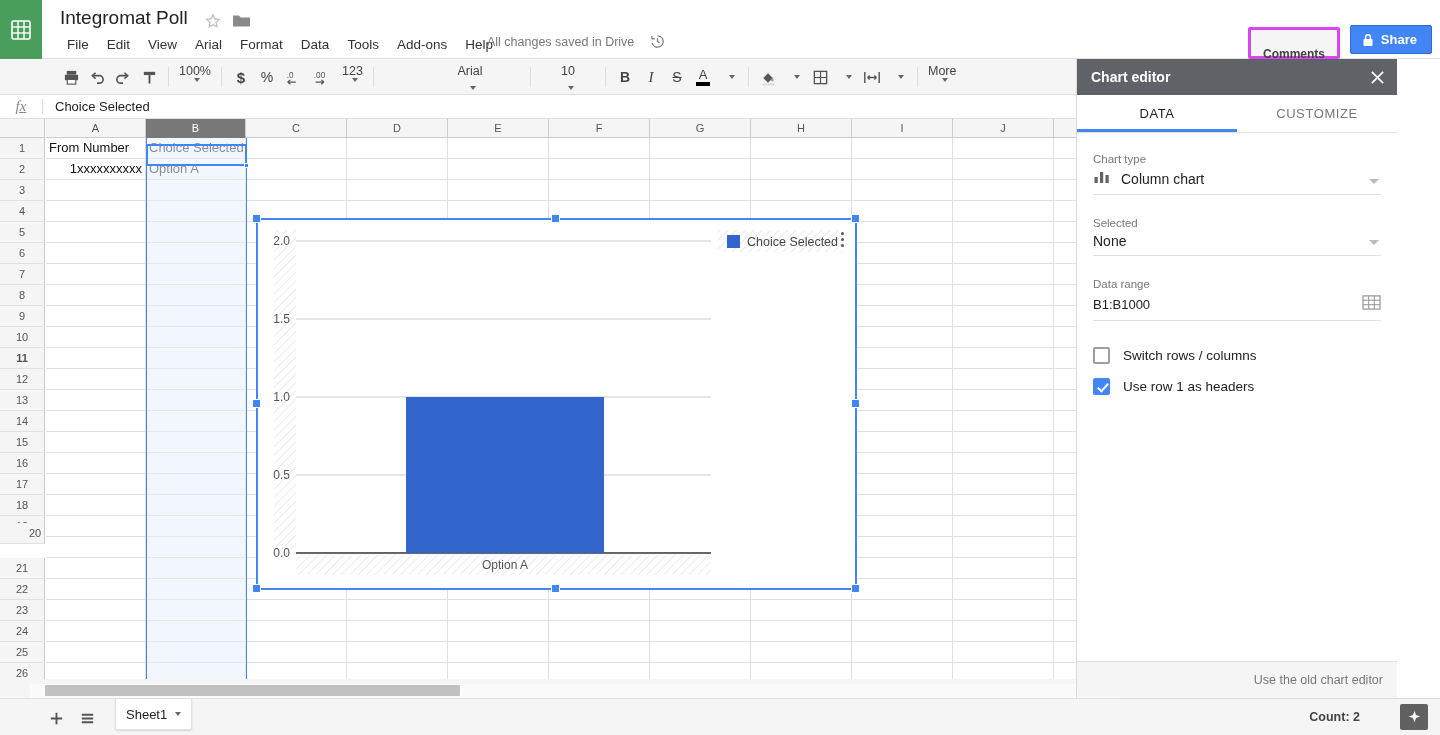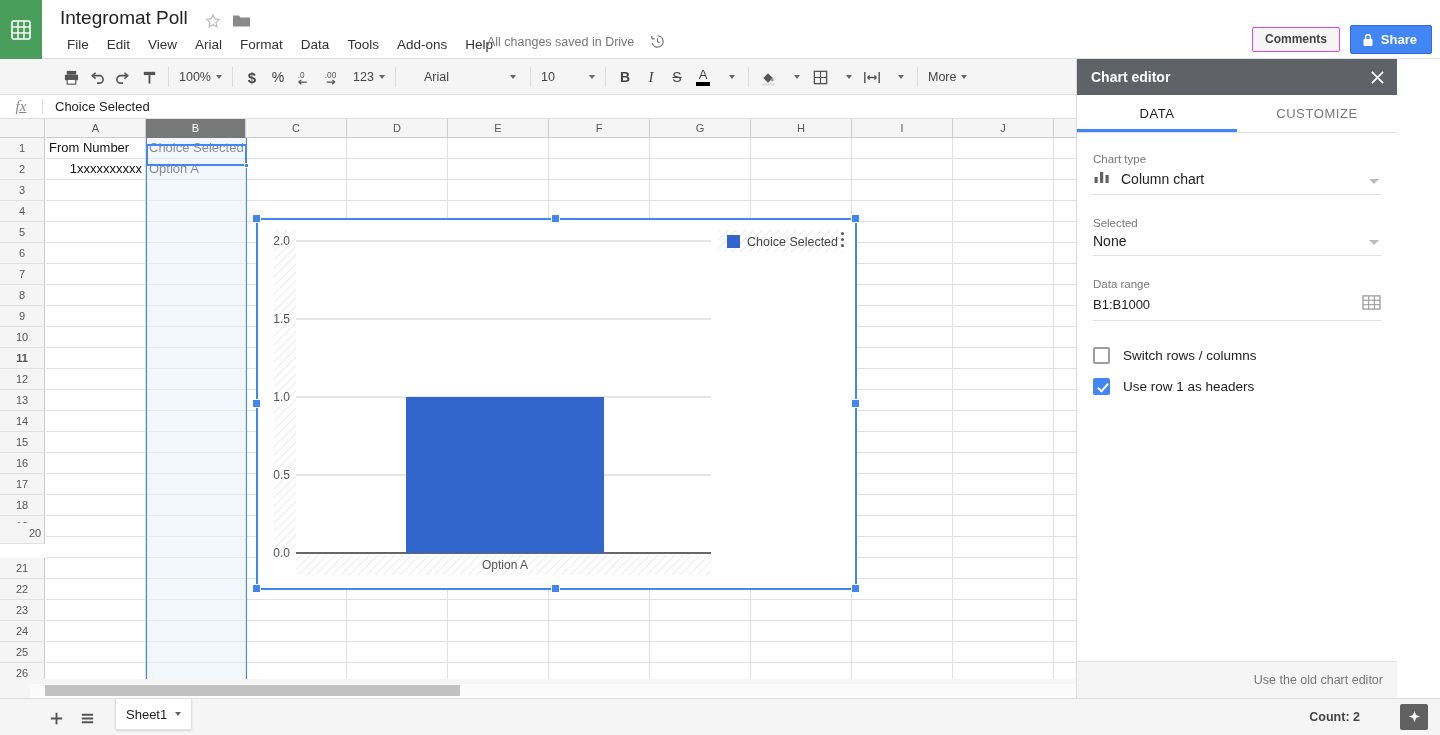--- a/index.html
+++ b/index.html
@@ -16,38 +16,38 @@
   .topbar { position:absolute; left:0; top:0; width:1440px; height:59px; background:#fff; border-bottom:1px solid #e0e0e0; }
   .logo { position:absolute; left:0; top:0; width:42px; height:59px; background:#4a9e5c; display:flex; align-items:center; justify-content:center; }
   .logo svg { display:block; }
   .doc-title { position:absolute; left:60px; top:7px; font-size:19px; color:#222; letter-spacing:0; }
   .star-icon { position:absolute; left:203px; top:11px; width:20px; height:20px; color:#bdbdbd; cursor:pointer; }
   .folder-icon { position:absolute; left:232px; top:13px; width:19px; height:16px; cursor:pointer; }
   .menubar { position:absolute; left:58px; top:33px; height:22px; display:flex; align-items:center; gap:0; }
   .menubar .mi { font-size:13.5px; color:#333; padding:2px 9px; cursor:pointer; border-radius:2px; }
   .saved { position:absolute; left:487px; top:35px; font-size:12.5px; color:#777; }
   .saved-icon { position:absolute; left:650px; top:34px; width:15px; height:15px; color:#777; }
-  .btn-comments { position:absolute; right:100px; top:27px; height:25px; padding:0 12px;
-      background:#f5f5f5; border:1px solid #d946ef; border-radius:2px; font-size:12px; font-weight:bold;
+  .btn-comments { position:absolute; right:100px; top:27px; height:25px; padding:13px 12px;
+      background:#f5f5f5; border:3px solid #d946ef; border-radius:2px; font-size:12px; font-weight:bold;
       color:#444; line-height:23px; cursor:pointer; }
   .btn-share { position:absolute; right:8px; top:25px; height:29px; padding:0 14px 0 11px; background:#4285f4;
       border:1px solid #3367d6; border-radius:2px; color:#fff; font-size:13px; font-weight:bold;
       line-height:27px; cursor:pointer; display:flex; align-items:center; gap:7px; }
   .btn-share svg { display:block; }
 
   
   .toolbar { position:absolute; left:0; top:59px; width:1120px; height:36px; background:#f5f5f5; border-bottom:1px solid #e0e0e0; }
   .tb { position:absolute; top:0; height:36px; display:flex; align-items:center; }
   .tbtn { height:26px; min-width:26px; padding:0 4px; display:flex; align-items:center; justify-content:center;
       border-radius:2px; cursor:pointer; color:#555; }
   .tsep { width:1px; height:20px; background:#ddd; margin:0 6px; }
   .tlabel { font-size:12.5px; color:#444; }
   .caret { width:0; height:0; border-left:3.5px solid transparent; border-right:3.5px solid transparent;
       border-top:4px solid #666; margin-left:5px; }
-  .selbox { display:flex; align-items:center; height:26px; padding:0 4px; border-radius:2px; cursor:pointer; }
+  .selbox { display:flex; align-items:center; height:26px; padding:0 4px; border-radius:2px; cursor:pointer;flex-direction:column; }
   .tb-collapse { position:absolute; right:8px; top:5px; width:26px; height:26px; display:flex; align-items:center; justify-content:center; cursor:pointer; }
 
   
   .formula-bar { position:absolute; left:0; top:95px; width:1120px; height:24px; background:#fff; border-bottom:1px solid #e0e0e0; display:flex; align-items:center; }
   .fx { width:42px; text-align:center; font-family:"Liberation Serif", serif; font-style:italic; font-size:15px; color:#888;text-decoration:underline; }
   .fx-div { width:1px; height:15px; background:#ddd; }
   .formula-input { flex:1; padding-left:12px; font-size:13px; color:#222; border:none; outline:none; background:transparent; font-family:"Liberation Sans", sans-serif; height:22px; }
 
   
   .grid-wrap { position:absolute; left:0; top:119px; width:1120px; height:560px; background:#fff; overflow:hidden; }

